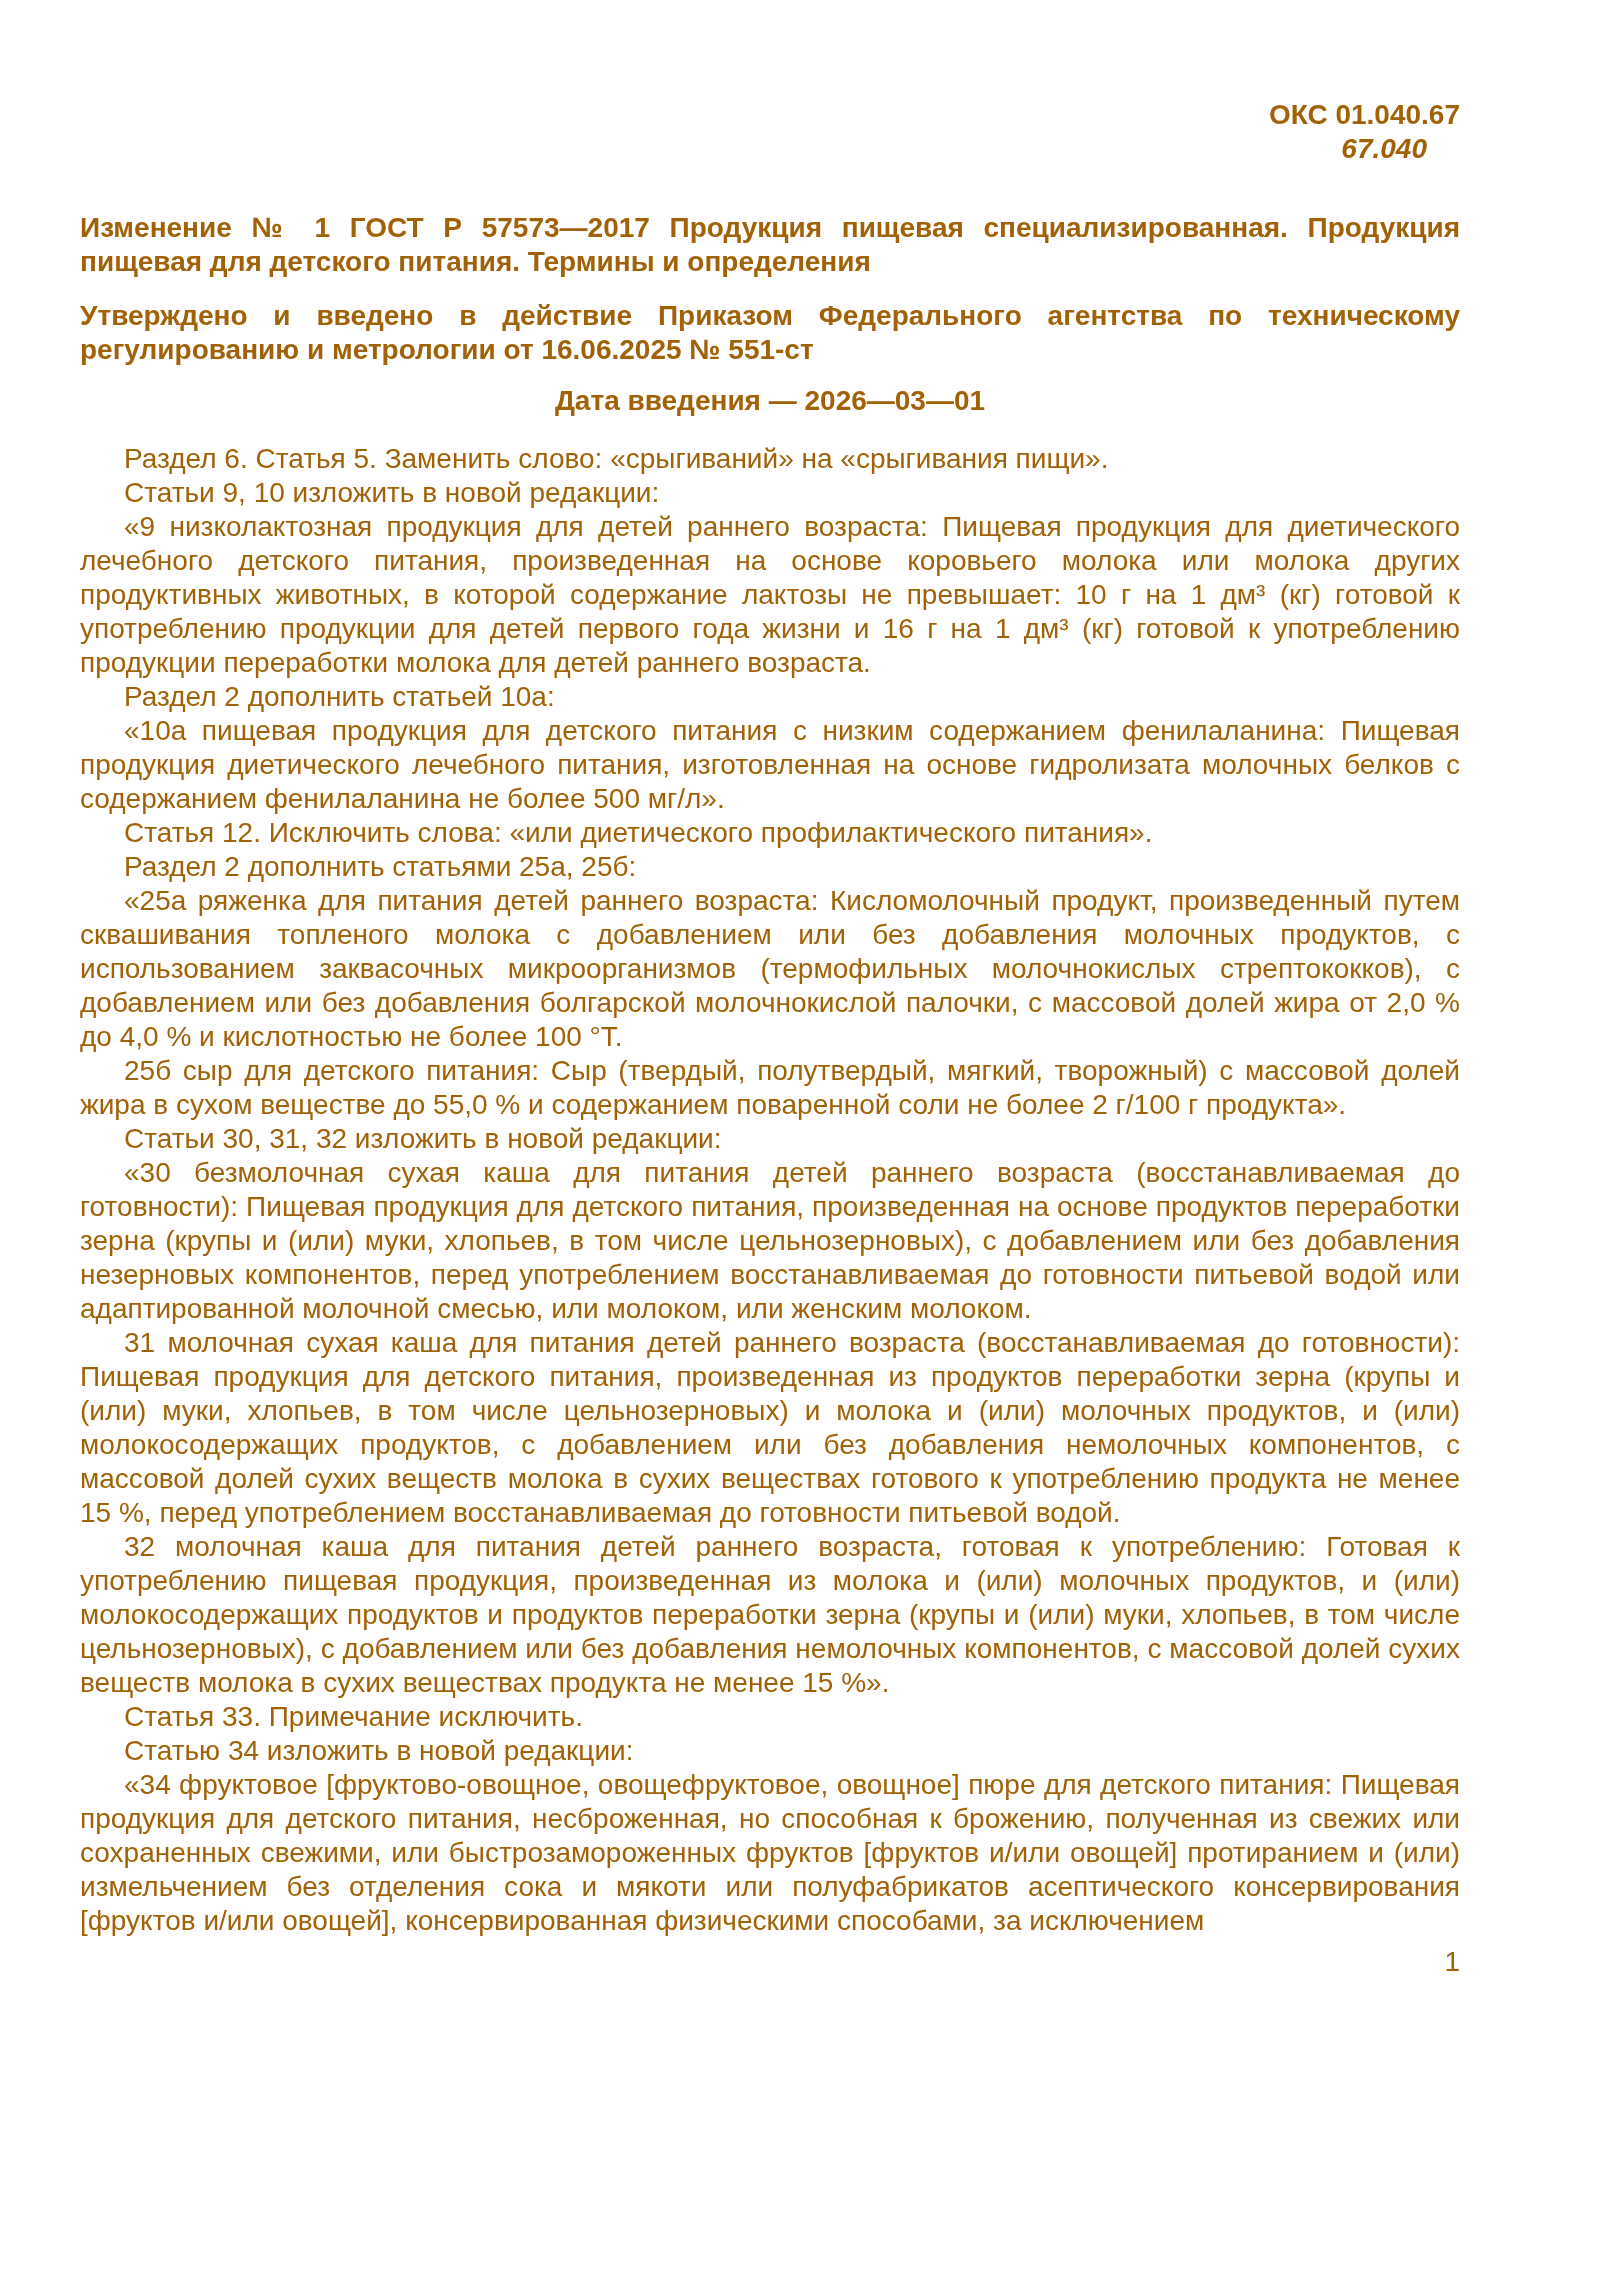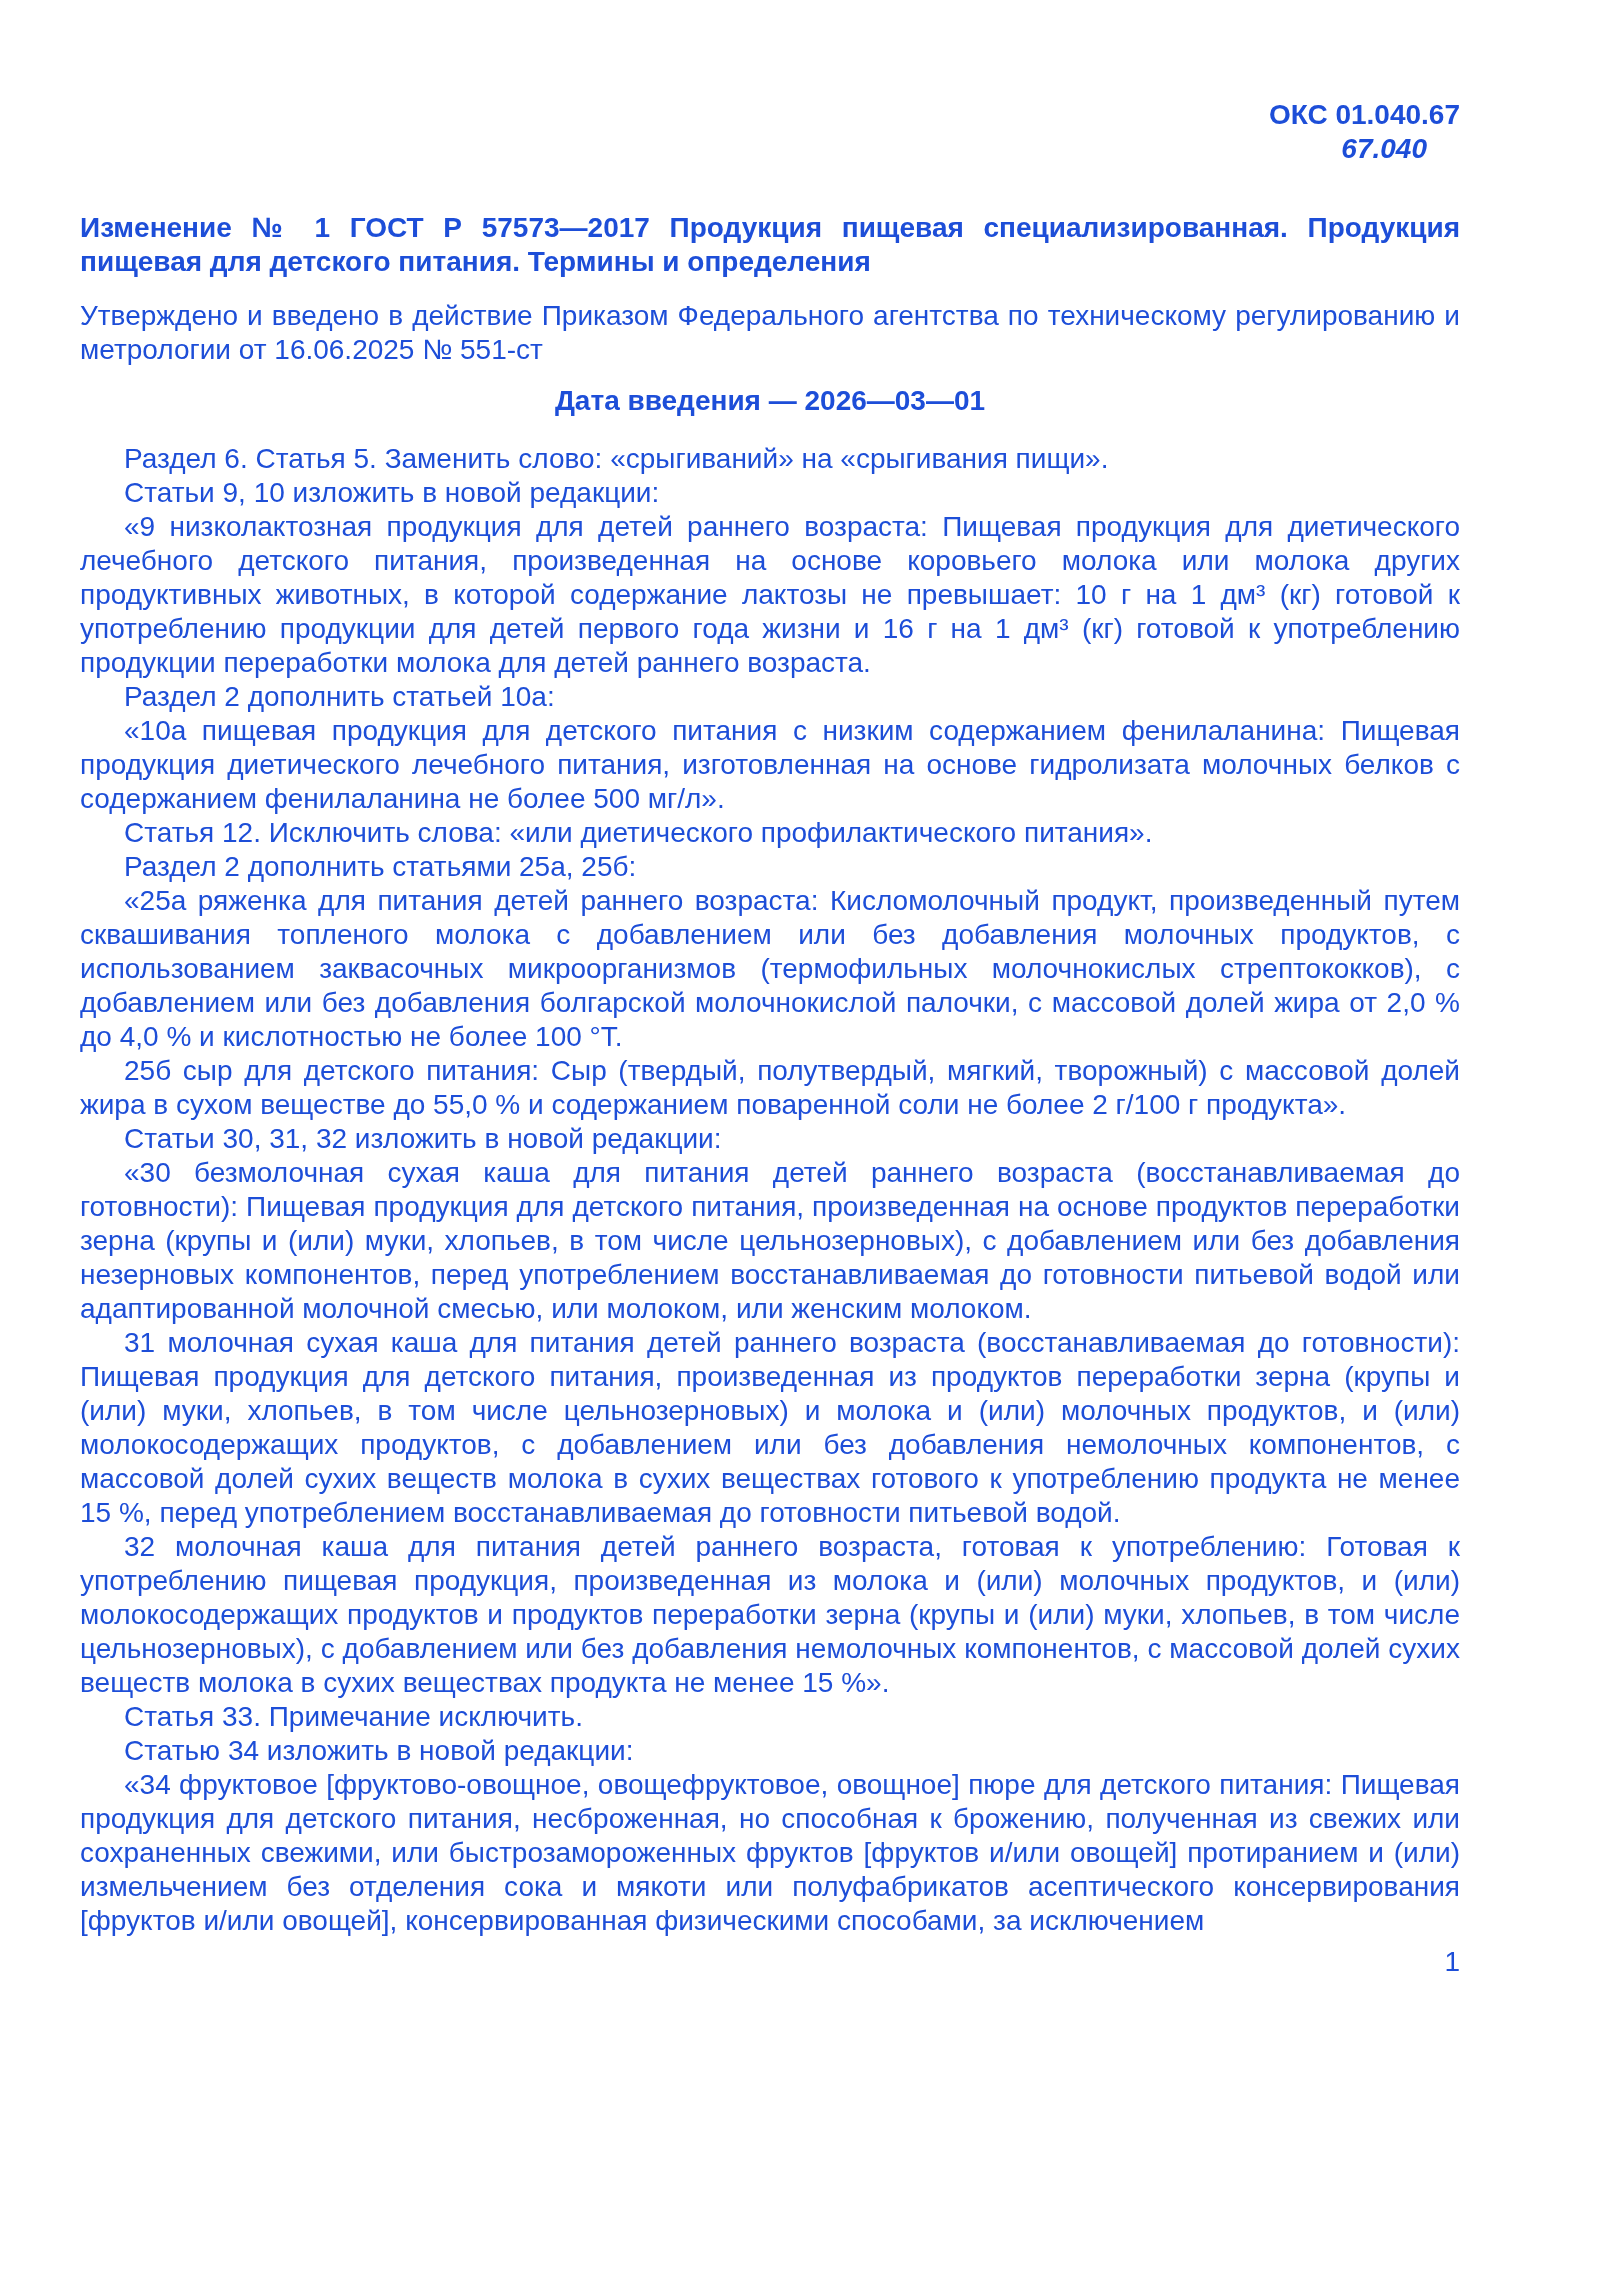--- a/index.html
+++ b/index.html
@@ -5,21 +5,21 @@
   html, body {
     margin: 0;
     padding: 0;
     background: #ffffff;
   }
   .page {
     position: relative;
     width: 1621px;
     height: 2293px;
     background: #ffffff;
-    color: #1d4ed8;
+    color: #a16207;
     font-family: "Liberation Sans", "DejaVu Sans", sans-serif;
     font-size: 28px;
     line-height: 34px;
     overflow: hidden;
   }
   .content {
     position: absolute;
     left: 80px;
     top: 98px;
     width: 1380px;
@@ -32,21 +32,21 @@
   .oks .oks-line2 {
     padding-right: 33px;
     font-style: italic;
   }
   .doc-title {
     font-weight: bold;
     text-align: justify;
     margin: 0 0 19.6px 0;
   }
   .approval {
-    font-weight: normal;
+    font-weight: bold;
     text-align: justify;
     margin: 0 0 17.6px 0;
   }
   .intro-date {
     font-weight: bold;
     text-align: center;
     margin: 0 0 23.5px 0;
   }
   .body-text p.para {
     margin: 0;

